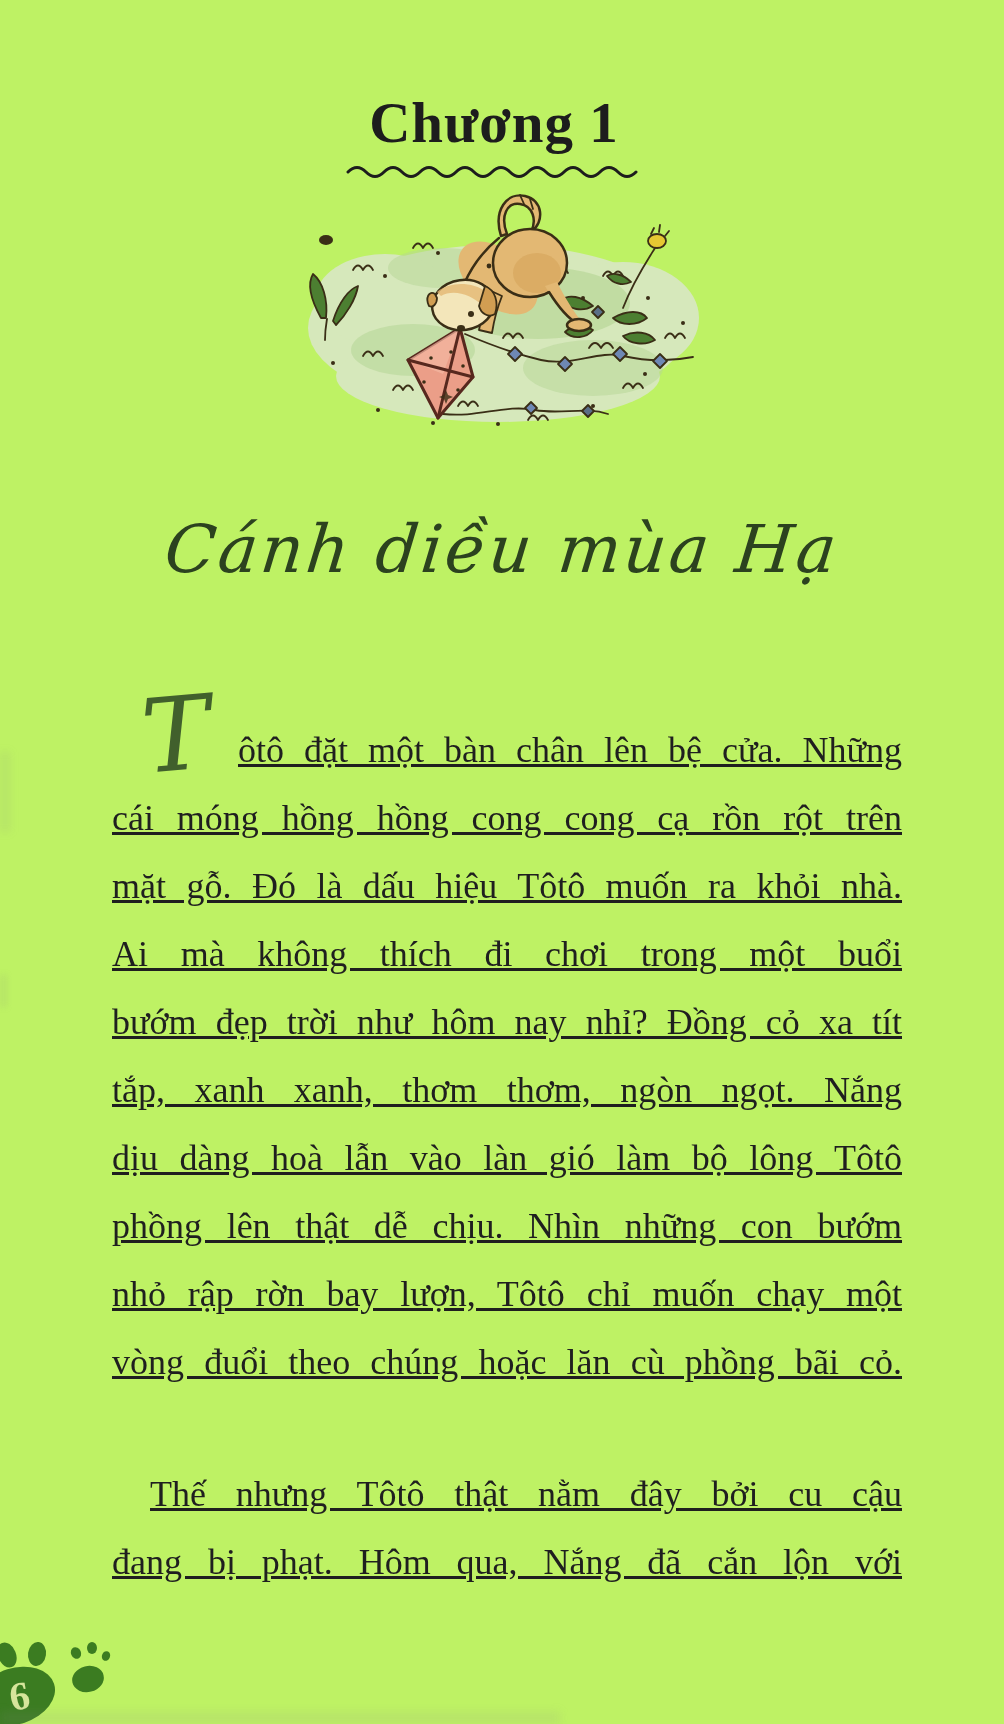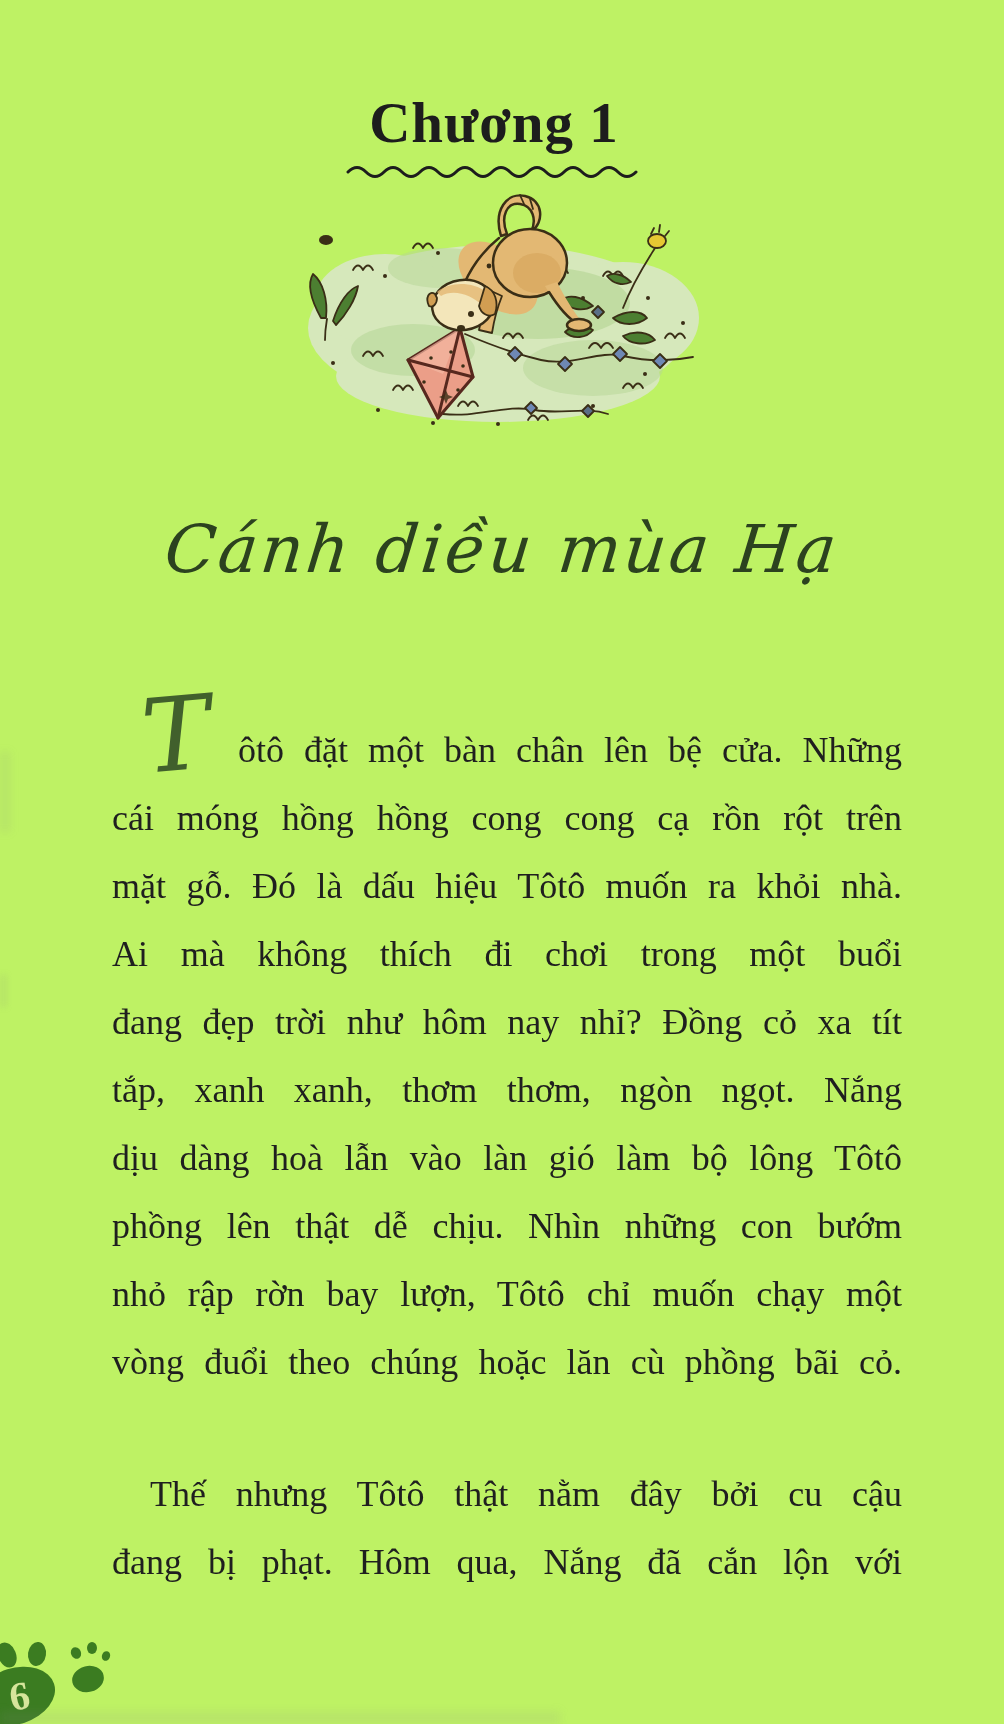--- a/index.html
+++ b/index.html
@@ -51,20 +51,21 @@
   }
   
   .para{position:absolute;left:112px;width:790px;}
   .para1{top:716px;}
   .para2{top:1460px;}
   .bline{
     height:68px;line-height:68px;
     font-size:36px;
     text-align:justify;text-align-last:justify;text-justify:inter-word;
     white-space:nowrap;
+    text-decoration:underline;
   }
   .bline.first{padding-left:126px;}
   .bline.indent{padding-left:38px;}
   .dropcap{
     position:absolute;left:30px;top:-36px;
     font-family:"DejaVu Serif","Liberation Serif",serif;
     font-style:italic;font-weight:400;
     font-size:102px;line-height:110px;
     color:var(--dropcap-green,#41602c);
     transform:rotate(-5deg);
@@ -201,21 +202,21 @@
   </svg>
 
   <div class="story-title">Cánh diều mùa Hạ</div>
 
   <section class="para para1">
     <span class="dropcap">T</span>
     <div class="bline first">ôtô đặt một bàn chân lên bệ cửa. Những</div>
     <div class="bline">cái móng hồng hồng cong cong cạ rồn rột trên</div>
     <div class="bline">mặt gỗ. Đó là dấu hiệu Tôtô muốn ra khỏi nhà.</div>
     <div class="bline">Ai mà không thích đi chơi trong một buổi</div>
-    <div class="bline">đang đẹp trời như hôm nay nhỉ? Đồng cỏ xa tít</div>
+    <div class="bline">bướm đẹp trời như hôm nay nhỉ? Đồng cỏ xa tít</div>
     <div class="bline">tắp, xanh xanh, thơm thơm, ngòn ngọt. Nắng</div>
     <div class="bline">dịu dàng hoà lẫn vào làn gió làm bộ lông Tôtô</div>
     <div class="bline">phồng lên thật dễ chịu. Nhìn những con bướm</div>
     <div class="bline">nhỏ rập rờn bay lượn, Tôtô chỉ muốn chạy một</div>
     <div class="bline">vòng đuổi theo chúng hoặc lăn cù phồng bãi cỏ.</div>
   </section>
 
   <section class="para para2">
     <div class="bline indent">Thế nhưng Tôtô thật nằm đây bởi cu cậu</div>
     <div class="bline">đang bị phạt. Hôm qua, Nắng đã cắn lộn với</div>

